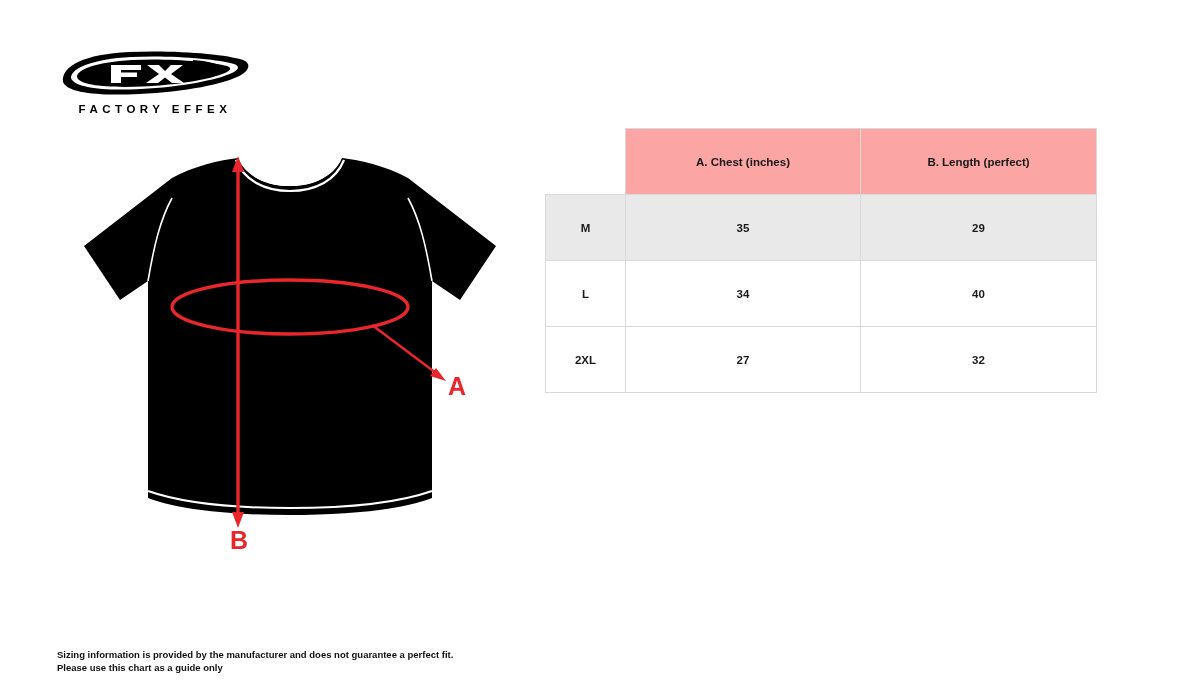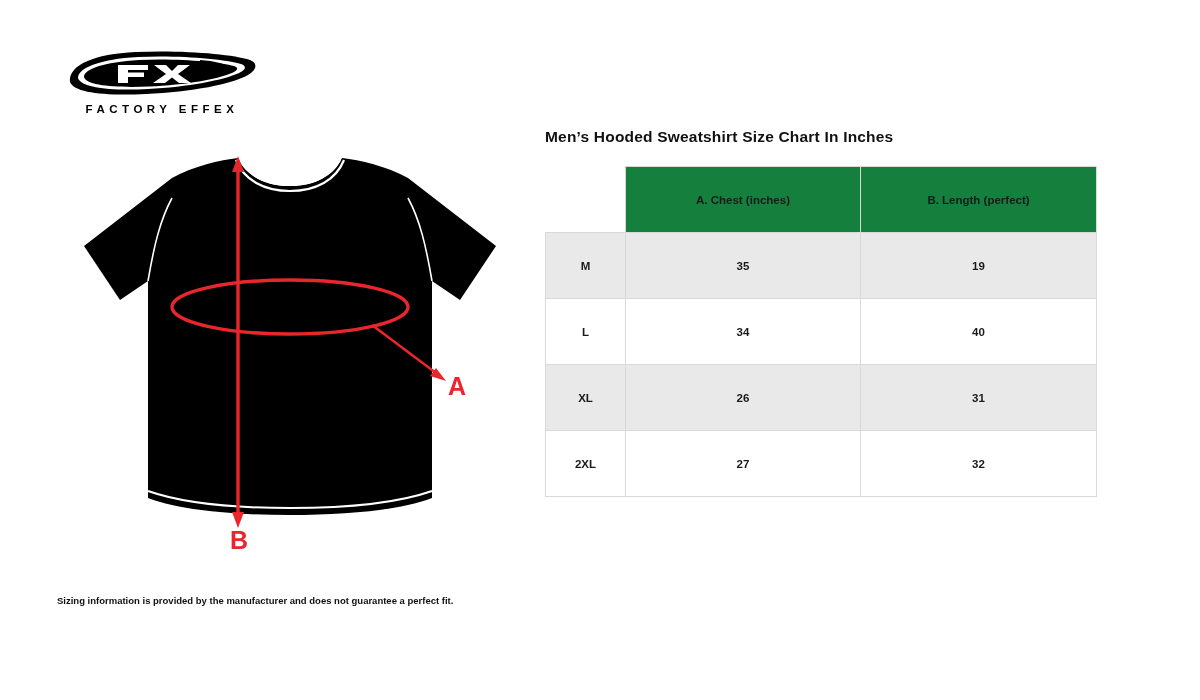--- a/index.html
+++ b/index.html
@@ -12,21 +12,21 @@
     height: 700px;
     position: relative;
     font-family: "Liberation Sans", sans-serif;
     color: #000000;
     overflow: hidden;
   }
 
   
   #brand-logo {
     position: absolute;
-    left: 62px;
+    left: 55px;
     top: 48px;
     width: 200px;
     height: 75px;
   }
   #brand-logo .logo-wordmark {
     position: absolute;
     left: 0;
     top: 55px;
     width: 200px;
     text-align: center;
@@ -69,37 +69,37 @@
     border: 1px solid #d9d9d9;
     height: 63px;
     text-align: center;
     vertical-align: middle;
     font-size: 11.5px;
     font-weight: bold;
     color: #1a1a1a;
   }
   table#size-chart thead th {
     font-weight: bold;
-    background: #15803d;
+    background: #fca5a5;
   }
   table#size-chart .corner-cell {
     border: none;
     background: #ffffff;
   }
   col.c-size { width: 80px; }
   col.c-chest { width: 235px; }
   col.c-length { width: 236px; }
   tr.row-alt td { background: #e9e9e9; }
   tr.row-plain td { background: #ffffff; }
 
   
   #disclaimer {
     position: absolute;
     left: 57px;
-    top: 594px;
+    top: 648px;
     font-size: 9.5px;
     line-height: 13px;
     color: #111;
     font-weight: bold;
   }
   #disclaimer div { white-space: nowrap; }
 </style>
 </head>
 <body>
 
@@ -160,55 +160,50 @@
 
     <line x1="312" y1="175" x2="380" y2="226" stroke="#e8262c" stroke-width="2.6"></line>
     <polygon points="386,231 370,226 376,218" fill="#e8262c"></polygon>
 
     <text x="388" y="245" font-family="Liberation Sans, sans-serif" font-size="25" font-weight="bold" fill="#e8262c">A</text>
     <text x="170" y="399" font-family="Liberation Sans, sans-serif" font-size="25" font-weight="bold" fill="#e8262c">B</text>
   </svg>
 </div>
 
 <div id="chart-section">
-  <h1 id="chart-title">Men’s Hooded Sweatshirt Size Chart In Inches</h1>
 
   <table id="size-chart">
     <colgroup>
       <col class="c-size">
       <col class="c-chest">
       <col class="c-length">
     </colgroup>
     <thead>
       <tr>
         <th class="corner-cell"></th>
         <th>A. Chest (inches)</th>
         <th>B. Length (perfect)</th>
       </tr>
     </thead>
     <tbody>
       <tr class="row-alt">
         <td>M</td>
         <td>35</td>
-        <td>19</td>
+        <td>29</td>
       </tr>
       <tr class="row-plain">
         <td>L</td>
         <td>34</td>
         <td>40</td>
       </tr>
-      <tr class="row-alt">
-        <td>XL</td>
-        <td>26</td>
-        <td>31</td>
-      </tr>
       <tr class="row-plain">
         <td>2XL</td>
         <td>27</td>
         <td>32</td>
       </tr>
     </tbody>
   </table>
 </div>
 
 <div id="disclaimer">
   <div>Sizing information is provided by the manufacturer and does not guarantee a perfect fit.</div>
+  <div>Please use this chart as a guide only</div>
 </div>
 
 </body></html>

